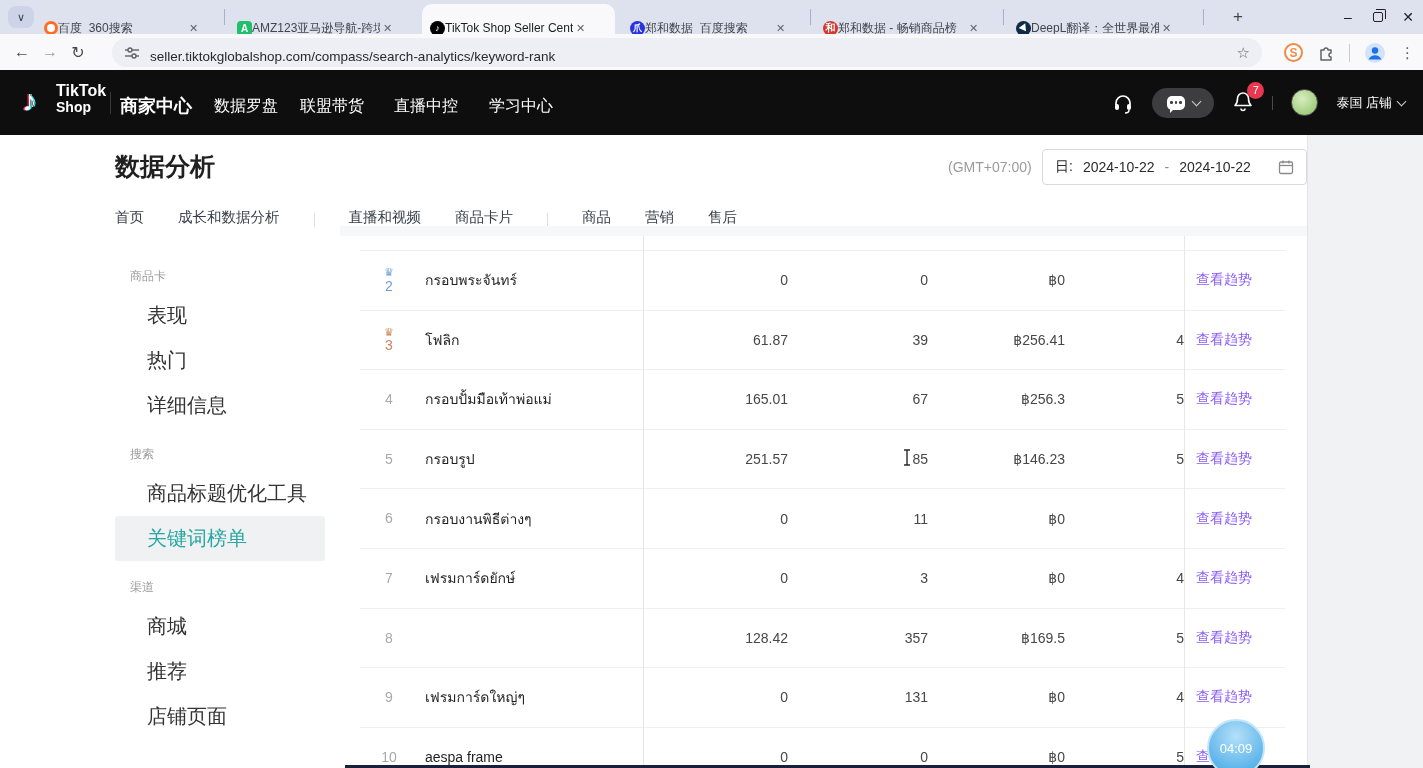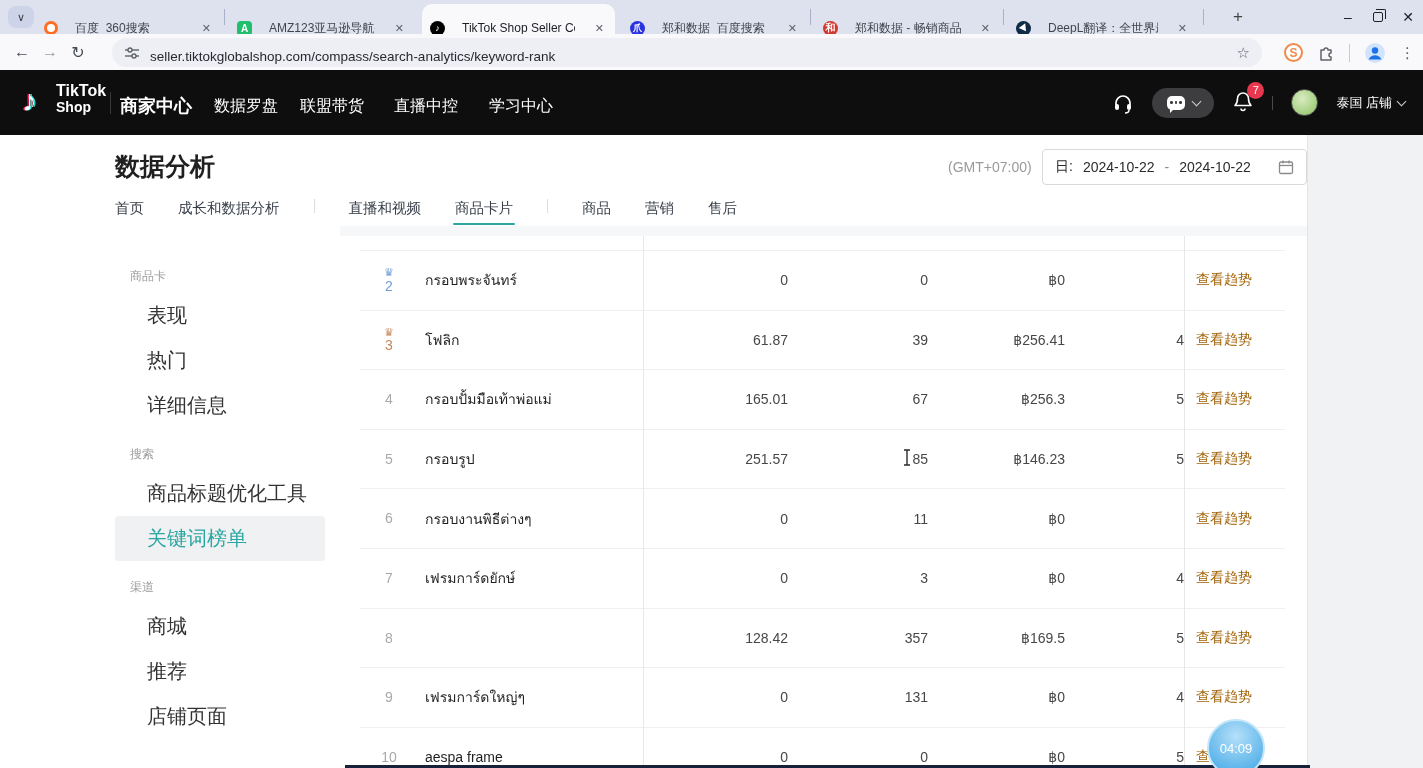--- a/index.html
+++ b/index.html
@@ -3,21 +3,21 @@
 <meta charset="utf-8">
 <style>
   html,body{margin:0;padding:0;background:#dee2ee;}
   *{box-sizing:border-box;font-family:"Liberation Sans","DejaVu Sans",sans-serif;}
   .screen{position:relative;width:1423px;height:768px;overflow:hidden;background:#fff;}
 
   
   .tabstrip{position:absolute;left:0;top:0;width:1423px;height:34px;background:#dee2ee;}
   .tab-search{position:absolute;left:8px;top:6px;width:26px;height:22px;border-radius:8px;background:#cdd3e8;
     display:flex;align-items:center;justify-content:center;color:#3c4043;font-size:11px;cursor:pointer;}
-  .btab{position:absolute;top:4px;height:48px;display:flex;align-items:center;padding:0 8px;gap:17px;color:#41454d;}
+  .btab{position:absolute;top:4px;height:48px;display:flex;align-items:center;padding:0 8px;gap:0;color:#41454d;}
   .btab .btab-title{font-size:12px;white-space:nowrap;overflow:hidden;max-width:128px;flex:1;}
   .btab .tclose{font-size:11px;color:#5f6368;padding:1px 3px;border-radius:50%;}
   .btab.active{background:#f9f9fc;border-radius:10px 10px 0 0;color:#1c1e21;}
   .tabsep{position:absolute;top:9px;width:1px;height:16px;background:#aab1c7;}
   .fav{width:15px;height:15px;border-radius:4px;flex:0 0 auto;display:flex;align-items:center;justify-content:center;
     font-size:10px;font-weight:bold;color:#fff;}
   .fav-360{border-radius:50%;border:3px solid #f266 ;border-color:#ff6d21;background:#fff;width:14px;height:14px;}
   .fav-amz{background:#1fbf6e;}
   .fav-tiktok{background:#000;border-radius:50%;font-size:9px;}
   .fav-baidu{background:#2932e1;border-radius:50%;font-size:9px;}
@@ -66,21 +66,21 @@
   .shoplabel{font-size:13px;display:flex;align-items:center;gap:6px;}
 
   
   .page-title{position:absolute;left:115px;top:150px;font-size:25px;font-weight:600;color:#202020;}
   .tz{position:absolute;left:948px;top:159px;font-size:14px;color:#9a9a9a;}
   .datebox{position:absolute;left:1042px;top:149px;width:265px;height:36px;border:1px solid #d9d9d9;border-radius:4px;background:#fff;
     display:flex;align-items:center;padding:0 12px;gap:10px;font-size:14px;color:#2b2b2b;}
   .datebox .sep{color:#8a8a8a;}
   .cal{margin-left:auto;}
 
-  .ptabs{position:absolute;left:115px;top:199px;height:28px;display:flex;align-items:flex-start;gap:34px;font-size:14.5px;color:#39404a;}
+  .ptabs{position:absolute;left:115px;top:199px;height:28px;display:flex;align-items:flex-end;gap:34px;font-size:14.5px;color:#39404a;}
   .ptab{position:relative;white-space:nowrap;cursor:pointer;}
   .ptab.active:after{content:"";position:absolute;left:-2px;right:-2px;bottom:-7px;height:2.5px;background:#2aa7a2;border-radius:2px;}
   .ptab-sep{width:1px;height:14px;background:#ddd;}
 
   
   .sidebar{position:absolute;left:115px;top:250px;width:210px;}
   .sb-label{font-size:12px;color:#9b9b9b;margin:18px 0 8px 15px;}
   .sb-item{font-size:20px;color:#333;padding:9px 0 9px 32px;border-radius:3px;cursor:pointer;}
   .sb-item.active{background:#f0f1f2;color:#2aa7a2;}
 
@@ -91,21 +91,21 @@
   .trow{position:relative;height:59.6px;border-bottom:1px solid #efefef;background:#fff;}
   .cell-rank{position:absolute;left:0;top:0;width:58px;height:100%;display:flex;flex-direction:column;align-items:center;justify-content:center;line-height:1.05;}
   .crown{display:none;font-size:11px;}
   .rank-num{font-size:14px;color:#a9a9a9;}
   .cell-kw{position:absolute;left:65px;top:0;width:212px;height:100%;display:flex;align-items:center;font-size:14px;color:#1f1f1f;white-space:nowrap;overflow:hidden;}
   .clip-l{position:absolute;left:283px;top:0;width:7px;height:100%;overflow:hidden;display:flex;align-items:center;}
   .clip-l span{margin-left:-7px;font-size:14px;color:#474747;}
   .numcell{position:absolute;top:0;height:100%;display:flex;align-items:center;justify-content:flex-end;font-size:14px;color:#474747;}
   .v1{left:300px;width:128px;} .v2{left:440px;width:128px;} .v3{left:572px;width:133px;}
   .clip-r{position:absolute;left:812px;top:0;width:12px;height:100%;display:flex;align-items:center;justify-content:flex-end;font-size:14px;color:#474747;overflow:hidden;}
-  .cell-action{position:absolute;left:836px;top:0;height:100%;display:flex;align-items:center;font-size:14px;color:#a16207;cursor:pointer;text-decoration:none;white-space:nowrap;}
+  .cell-action{position:absolute;left:836px;top:0;height:100%;display:flex;align-items:center;font-size:14px;color:#8b5cf6;cursor:pointer;text-decoration:none;white-space:nowrap;}
   .ibeam{display:none;margin-right:1px;}
   .vline{position:absolute;top:236px;height:532px;width:1px;background:#e7e7e7;z-index:3;}
 
   .gutter{position:absolute;left:1307px;top:135px;width:116px;height:633px;background:#f1f2f4;border-left:1px solid #e3e4e7;}
   .bottombar{position:absolute;left:345px;top:765px;width:965px;height:3px;background:#17213a;z-index:5;}
   .timer{position:absolute;left:1207px;top:719px;width:58px;height:58px;border-radius:50%;z-index:6;
     background:radial-gradient(circle at 50% 28%,#b5e0f9 0%,#7cc4ef 45%,#58b2ea 75%);border:2px solid #c2e5fa;
     display:flex;align-items:center;justify-content:center;color:#fff;font-size:13px;}
 </style>
 </head>

